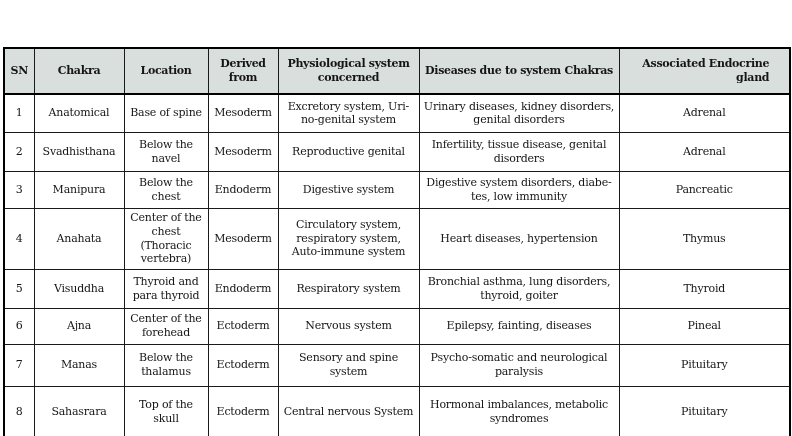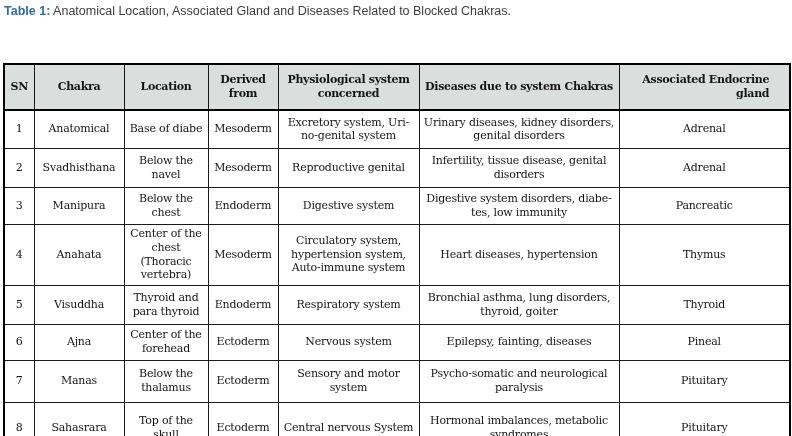--- a/index.html
+++ b/index.html
@@ -42,21 +42,20 @@
   tr.r5 { height: 39px; }
   tr.r6 { height: 36px; }
   tr.r7 { height: 42px; }
   tr.r8 { height: 52px; }
 </style>
 </head>
 <body>
 
 <div class="page">
 
-  <p class="caption"><span class="caption-label">Table 1:</span><span class="caption-text"> Anatomical Location, Associated Gland and Diseases Related to Blocked Chakras.</span></p>
 
   <table class="chakra">
     <colgroup>
       <col style="width:30px">
         <col style="width:90px">
         <col style="width:84px">
         <col style="width:70px">
         <col style="width:141px">
         <col style="width:200px">
         <col style="width:171px">
@@ -69,21 +68,21 @@
         <th>Derived from</th>
         <th>Physiological system concerned</th>
         <th>Diseases due to system Chakras</th>
         <th><span class="hdr-constrain">Associated Endocrine gland</span></th>
       </tr>
     </thead>
     <tbody>
       <tr class="r1">
         <td>1</td>
         <td>Anatomical</td>
-        <td>Base of diabe</td>
+        <td>Base of spine</td>
         <td>Mesoderm</td>
         <td>Excretory system, Uri­no-genital system</td>
         <td>Urinary diseases, kidney disorders, genital disorders</td>
         <td>Adrenal</td>
       </tr>
       <tr class="r2">
         <td>2</td>
         <td>Svadhisthana</td>
         <td>Below the navel</td>
         <td>Mesoderm</td>
@@ -98,21 +97,21 @@
         <td>Endoderm</td>
         <td>Digestive system</td>
         <td>Digestive system disorders, diabe­tes, low immunity</td>
         <td>Pancreatic</td>
       </tr>
       <tr class="r4">
         <td>4</td>
         <td>Anahata</td>
         <td>Center of the chest (Thoracic vertebra)</td>
         <td>Mesoderm</td>
-        <td>Circulatory system, hypertension system, Auto-immune system</td>
+        <td>Circulatory system, respiratory system, Auto-immune system</td>
         <td>Heart diseases, hypertension</td>
         <td>Thymus</td>
       </tr>
       <tr class="r5">
         <td>5</td>
         <td>Visuddha</td>
         <td>Thyroid and para thyroid</td>
         <td>Endoderm</td>
         <td>Respiratory system</td>
         <td>Bronchial asthma, lung disorders, thyroid, goiter</td>
@@ -125,21 +124,21 @@
         <td>Ectoderm</td>
         <td>Nervous system</td>
         <td>Epilepsy, fainting, diseases</td>
         <td>Pineal</td>
       </tr>
       <tr class="r7">
         <td>7</td>
         <td>Manas</td>
         <td>Below the thalamus</td>
         <td>Ectoderm</td>
-        <td>Sensory and motor system</td>
+        <td>Sensory and spine system</td>
         <td>Psycho-somatic and neurological paralysis</td>
         <td>Pituitary</td>
       </tr>
       <tr class="r8">
         <td>8</td>
         <td>Sahasrara</td>
         <td>Top of the skull</td>
         <td>Ectoderm</td>
         <td>Central nervous System</td>
         <td>Hormonal imbalances, metabolic syndromes</td>

